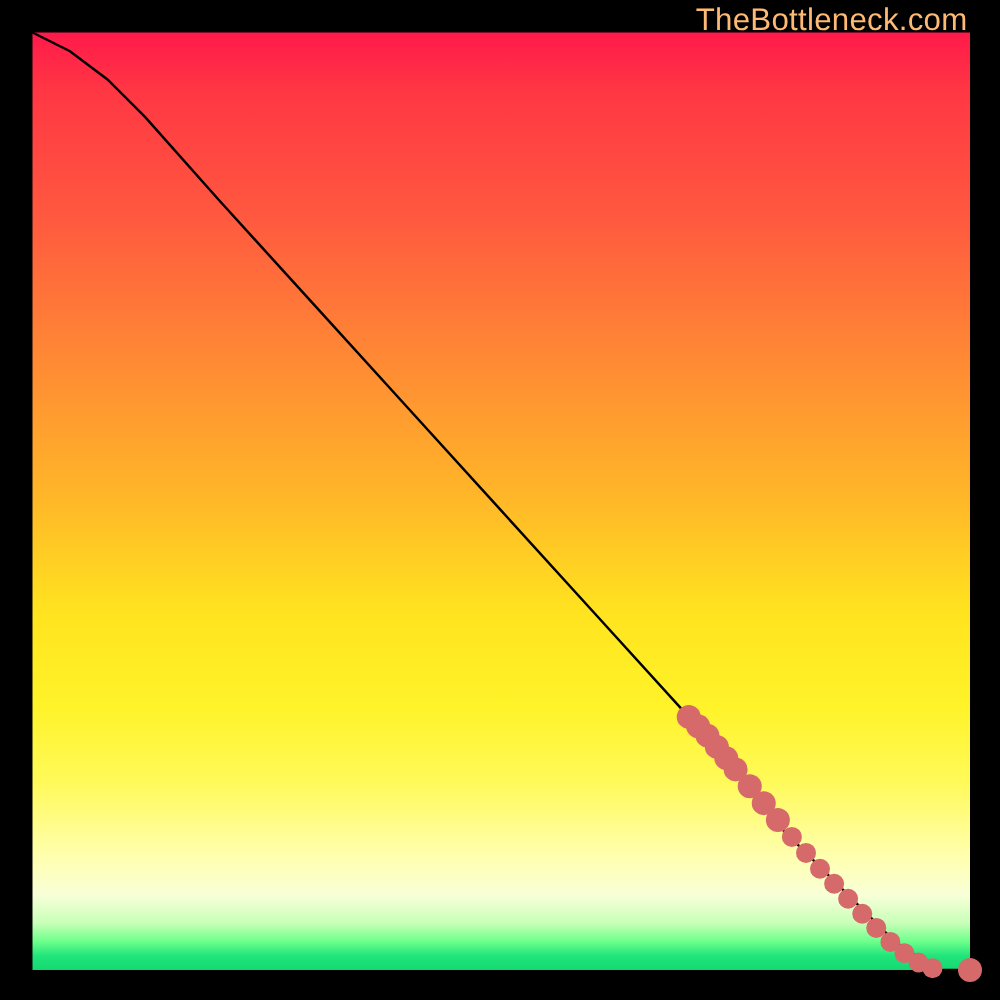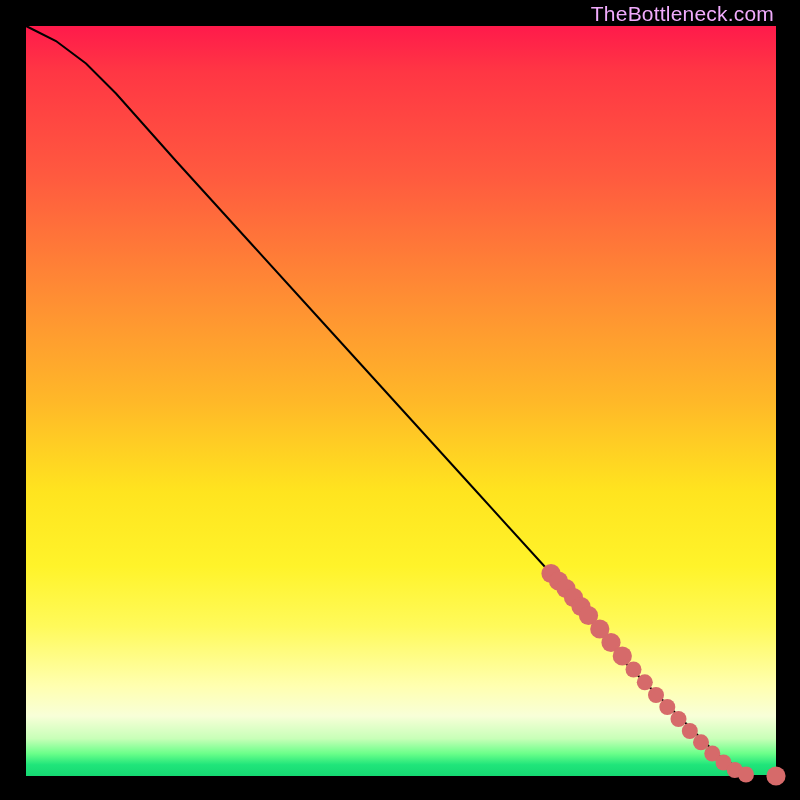--- a/index.html
+++ b/index.html
@@ -39,22 +39,22 @@
       #c8ffb8 95%,
       #6bff8a 97%,
       #20e57a 98.5%,
       #15d872 100%
     );
   }
   .watermark {
     position: absolute;
     top: 2px;
     right: 26px;
-    color: #f0abfc;
-    font-size: 21px;
+    color: #fdba74;
+    font-size: 25px;
     font-weight: 500;
     letter-spacing: 0.2px;
     user-select: none;
   }
   svg.curve {
     position: absolute;
     left: 0;
     top: 0;
     width: 750px;
     height: 750px;

